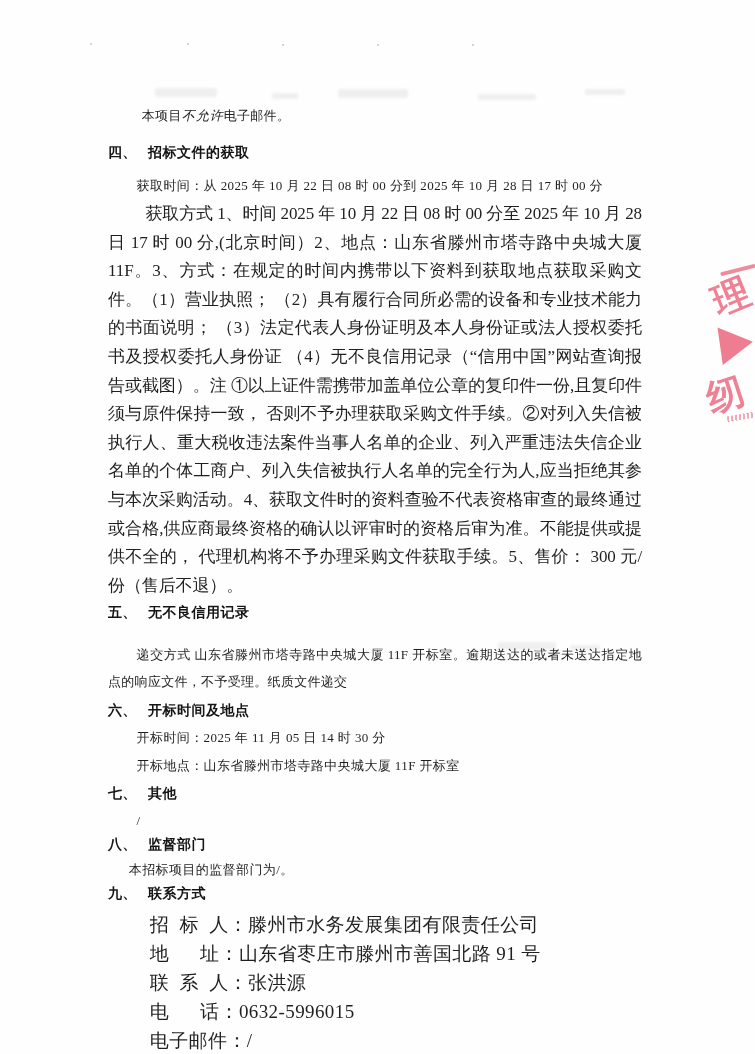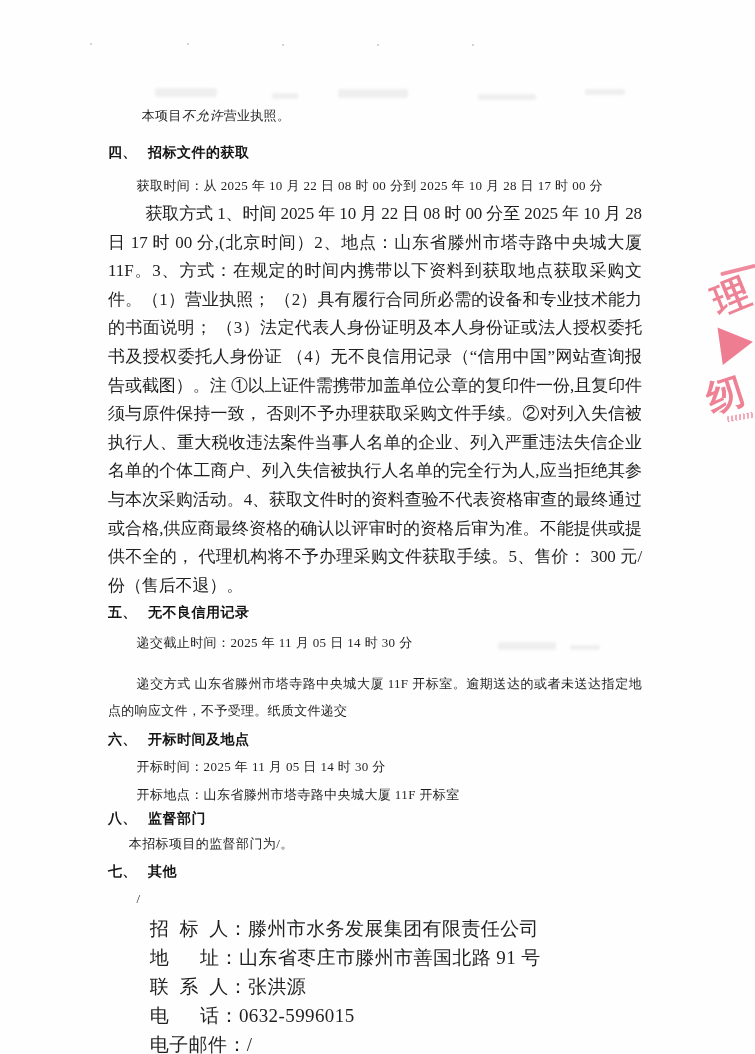--- a/index.html
+++ b/index.html
@@ -144,51 +144,51 @@
   <div class="stamp">
     <div class="stamp-line"></div>
     <div class="stamp-char top">理</div>
     <div class="stamp-wedge"></div>
     <div class="stamp-char bottom">纫</div>
     <div class="stamp-hatch"></div>
   </div>
 
   <main class="doc">
 
-    <p class="intro"><span>本项目</span><em>不允许</em><span>营业执照。</span></p>
+    <p class="intro"><span>本项目</span><em>不允许</em><span>电子邮件。</span></p>
 
     <section>
       <h2 class="sec-title s4-title"><span class="sec-num">四、</span><span>招标文件的获取</span></h2>
       <p class="body-line s4-p0">获取时间：从 2025 年 10 月 22 日 08 时 00 分到 2025 年 10 月 28 日 17 时 00 分</p>
       <p class="body-flow s4-p1">获取方式 1、时间 2025 年 10 月 22 日 08 时 00 分至 2025 年 10 月 28 日 17 时 00 分,(北京时间）2、地点：山东省滕州市塔寺路中央城大厦 11F。3、方式：在规定的时间内携带以下资料到获取地点获取采购文件。（1）营业执照； （2）具有履行合同所必需的设备和专业技术能力的书面说明； （3）法定代表人身份证明及本人身份证或法人授权委托书及授权委托人身份证 （4）无不良信用记录（“信用中国”网站查询报告或截图）。注 ①以上证件需携带加盖单位公章的复印件一份,且复印件须与原件保持一致， 否则不予办理获取采购文件手续。②对列入失信被执行人、重大税收违法案件当事人名单的企业、列入严重违法失信企业名单的个体工商户、列入失信被执行人名单的完全行为人,应当拒绝其参与本次采购活动。4、获取文件时的资料查验不代表资格审查的最终通过或合格,供应商最终资格的确认以评审时的资格后审为准。不能提供或提供不全的， 代理机构将不予办理采购文件获取手续。5、售价： 300 元/份（售后不退）。</p>
     </section>
 
     <section>
       <h2 class="sec-title s5-title"><span class="sec-num">五、</span><span>无不良信用记录</span></h2>
-      <p class="body-line s5-p0">递交截止时间：2025 年 11 月 05 日  14 时 30 分</p>
       <p class="body-flow-sm s5-p1">递交方式 山东省滕州市塔寺路中央城大厦 11F 开标室。逾期送达的或者未送达指定地点的响应文件，不予受理。纸质文件递交</p>
     </section>
 
     <section>
       <h2 class="sec-title s6-title"><span class="sec-num">六、</span><span>开标时间及地点</span></h2>
       <p class="body-line s6-p0">开标时间：2025 年 11 月 05 日  14 时 30 分</p>
       <p class="body-line s6-p1">开标地点：山东省滕州市塔寺路中央城大厦 11F 开标室</p>
     </section>
 
     <section>
+      <h2 class="sec-title s7-title"><span class="sec-num">七、</span><span>其他</span></h2>
+      <p class="body-line s7-p0">/</p>
+    </section>
+
+    <section>
       <h2 class="sec-title s8-title"><span class="sec-num">八、</span><span>监督部门</span></h2>
       <p class="body-line s8-p0" style="text-indent:1.6em;">本招标项目的监督部门为/。</p>
     </section>
 
     <section>
-      <h2 class="sec-title s7-title"><span class="sec-num">七、</span><span>其他</span></h2>
-      <p class="body-line s7-p0">/</p>
-    </section>
-
-    <section>
+      <h2 class="sec-title s9-title"><span class="sec-num">九、</span><span>联系方式</span></h2>
       <p class="contact-line"><span class="contact-label">招  标  人：</span><span>滕州市水务发展集团有限责任公司</span></p>
       <p class="contact-line"><span class="contact-label">地      址：</span><span>山东省枣庄市滕州市善国北路 91 号</span></p>
       <p class="contact-line"><span class="contact-label">联  系  人：</span><span>张洪源</span></p>
       <p class="contact-line"><span class="contact-label">电      话：</span><span>0632-5996015</span></p>
       <p class="contact-line"><span class="contact-label">电子邮件：</span><span>/</span></p>
     </section>
 
   </main>
 </div>
 

